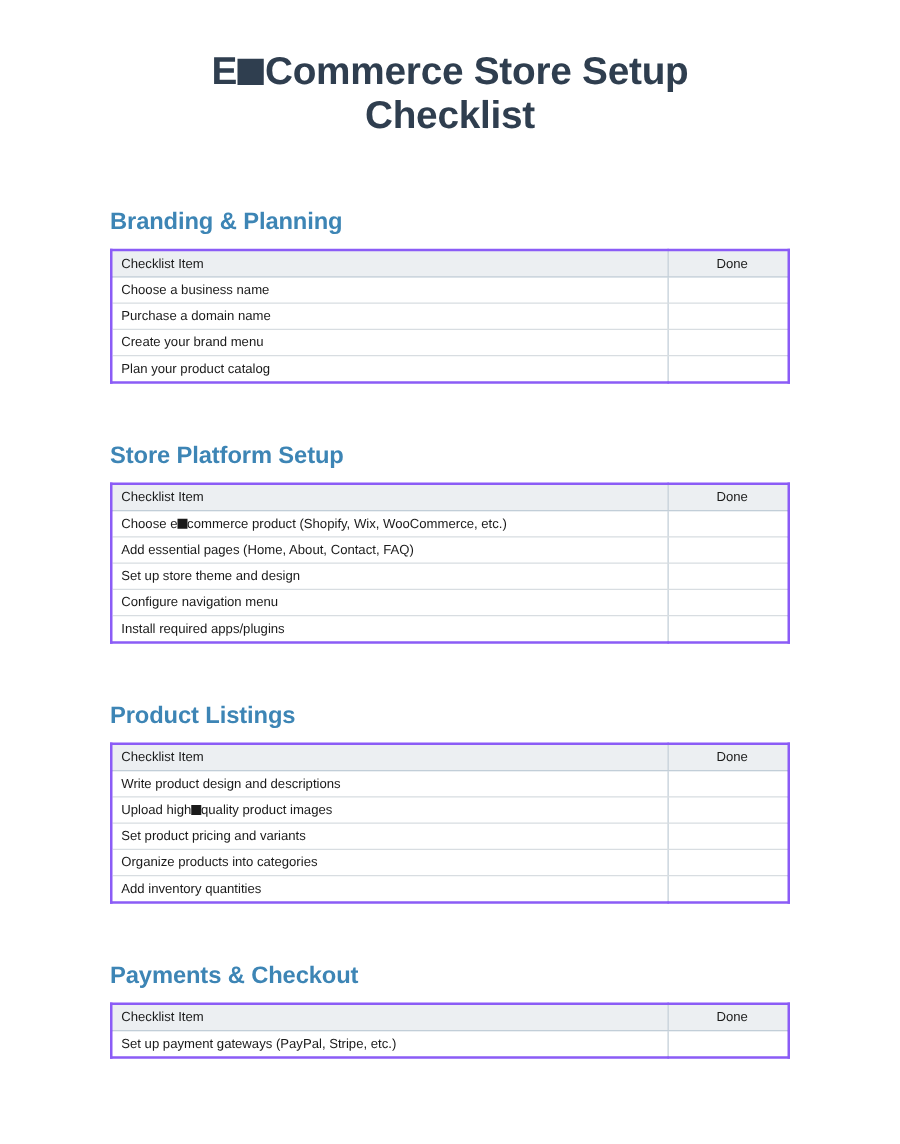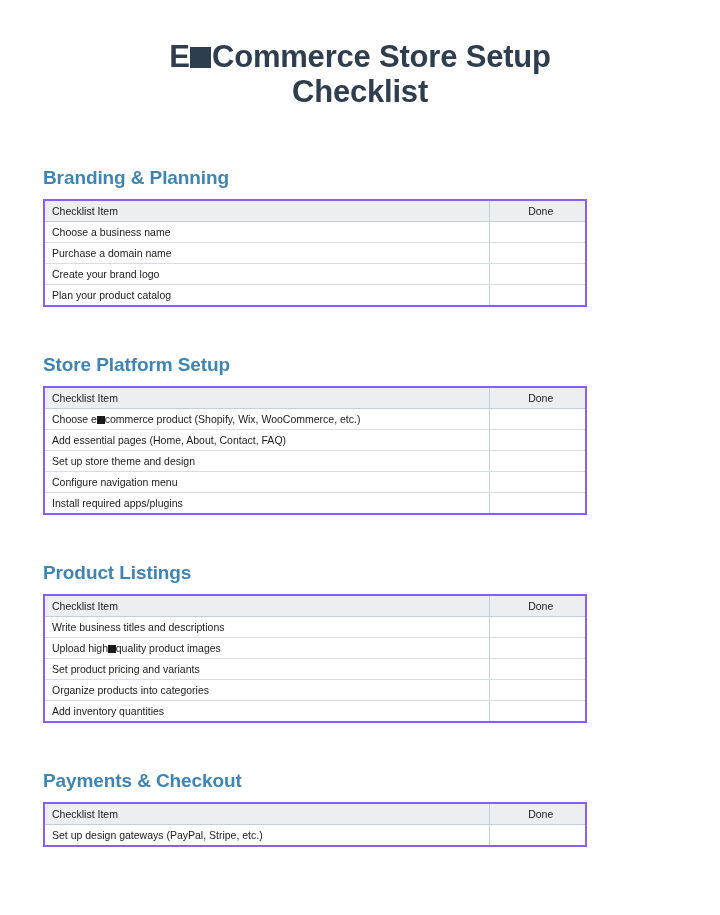--- a/index.html
+++ b/index.html
@@ -48,21 +48,21 @@
     display: inline-block;
     width: 0.72em;
     height: 0.72em;
     background: #1a1a1a;
     vertical-align: -0.04em;
     margin: 0 0.01em;
   }
 
   
   .content {
-    padding: 0 0 0 43px;
+    padding: 0 0 0 88px;
   }
   .section {
     margin: 0;
   }
   .section-heading {
     color: #3d85b5;
     font-size: 19px;
     font-weight: bold;
     margin: 0 0 10px 0;
     letter-spacing: -0.1px;
@@ -149,21 +149,21 @@
         <tbody>
           <tr>
             <td>Choose a business name</td>
             <td></td>
           </tr>
           <tr>
             <td>Purchase a domain name</td>
             <td></td>
           </tr>
           <tr>
-            <td>Create your brand logo</td>
+            <td>Create your brand menu</td>
             <td></td>
           </tr>
           <tr>
             <td>Plan your product catalog</td>
             <td></td>
           </tr>
         </tbody>
       </table>
     </div>
 
@@ -215,21 +215,21 @@
             <col class="c-done">
           </colgroup>
         <thead>
           <tr>
             <th>Checklist Item</th>
             <th>Done</th>
           </tr>
         </thead>
         <tbody>
           <tr>
-            <td>Write business titles and descriptions</td>
+            <td>Write product design and descriptions</td>
             <td></td>
           </tr>
           <tr>
             <td><span>Upload high</span><span class="tofu-sm"></span><span>quality product images</span></td>
             <td></td>
           </tr>
           <tr>
             <td>Set product pricing and variants</td>
             <td></td>
           </tr>
@@ -254,21 +254,21 @@
             <col class="c-done">
           </colgroup>
         <thead>
           <tr>
             <th>Checklist Item</th>
             <th>Done</th>
           </tr>
         </thead>
         <tbody>
           <tr>
-            <td>Set up design gateways (PayPal, Stripe, etc.)</td>
+            <td>Set up payment gateways (PayPal, Stripe, etc.)</td>
             <td></td>
           </tr>
         </tbody>
       </table>
     </div>
 
   </div>
 </div>
 
 </body></html>

